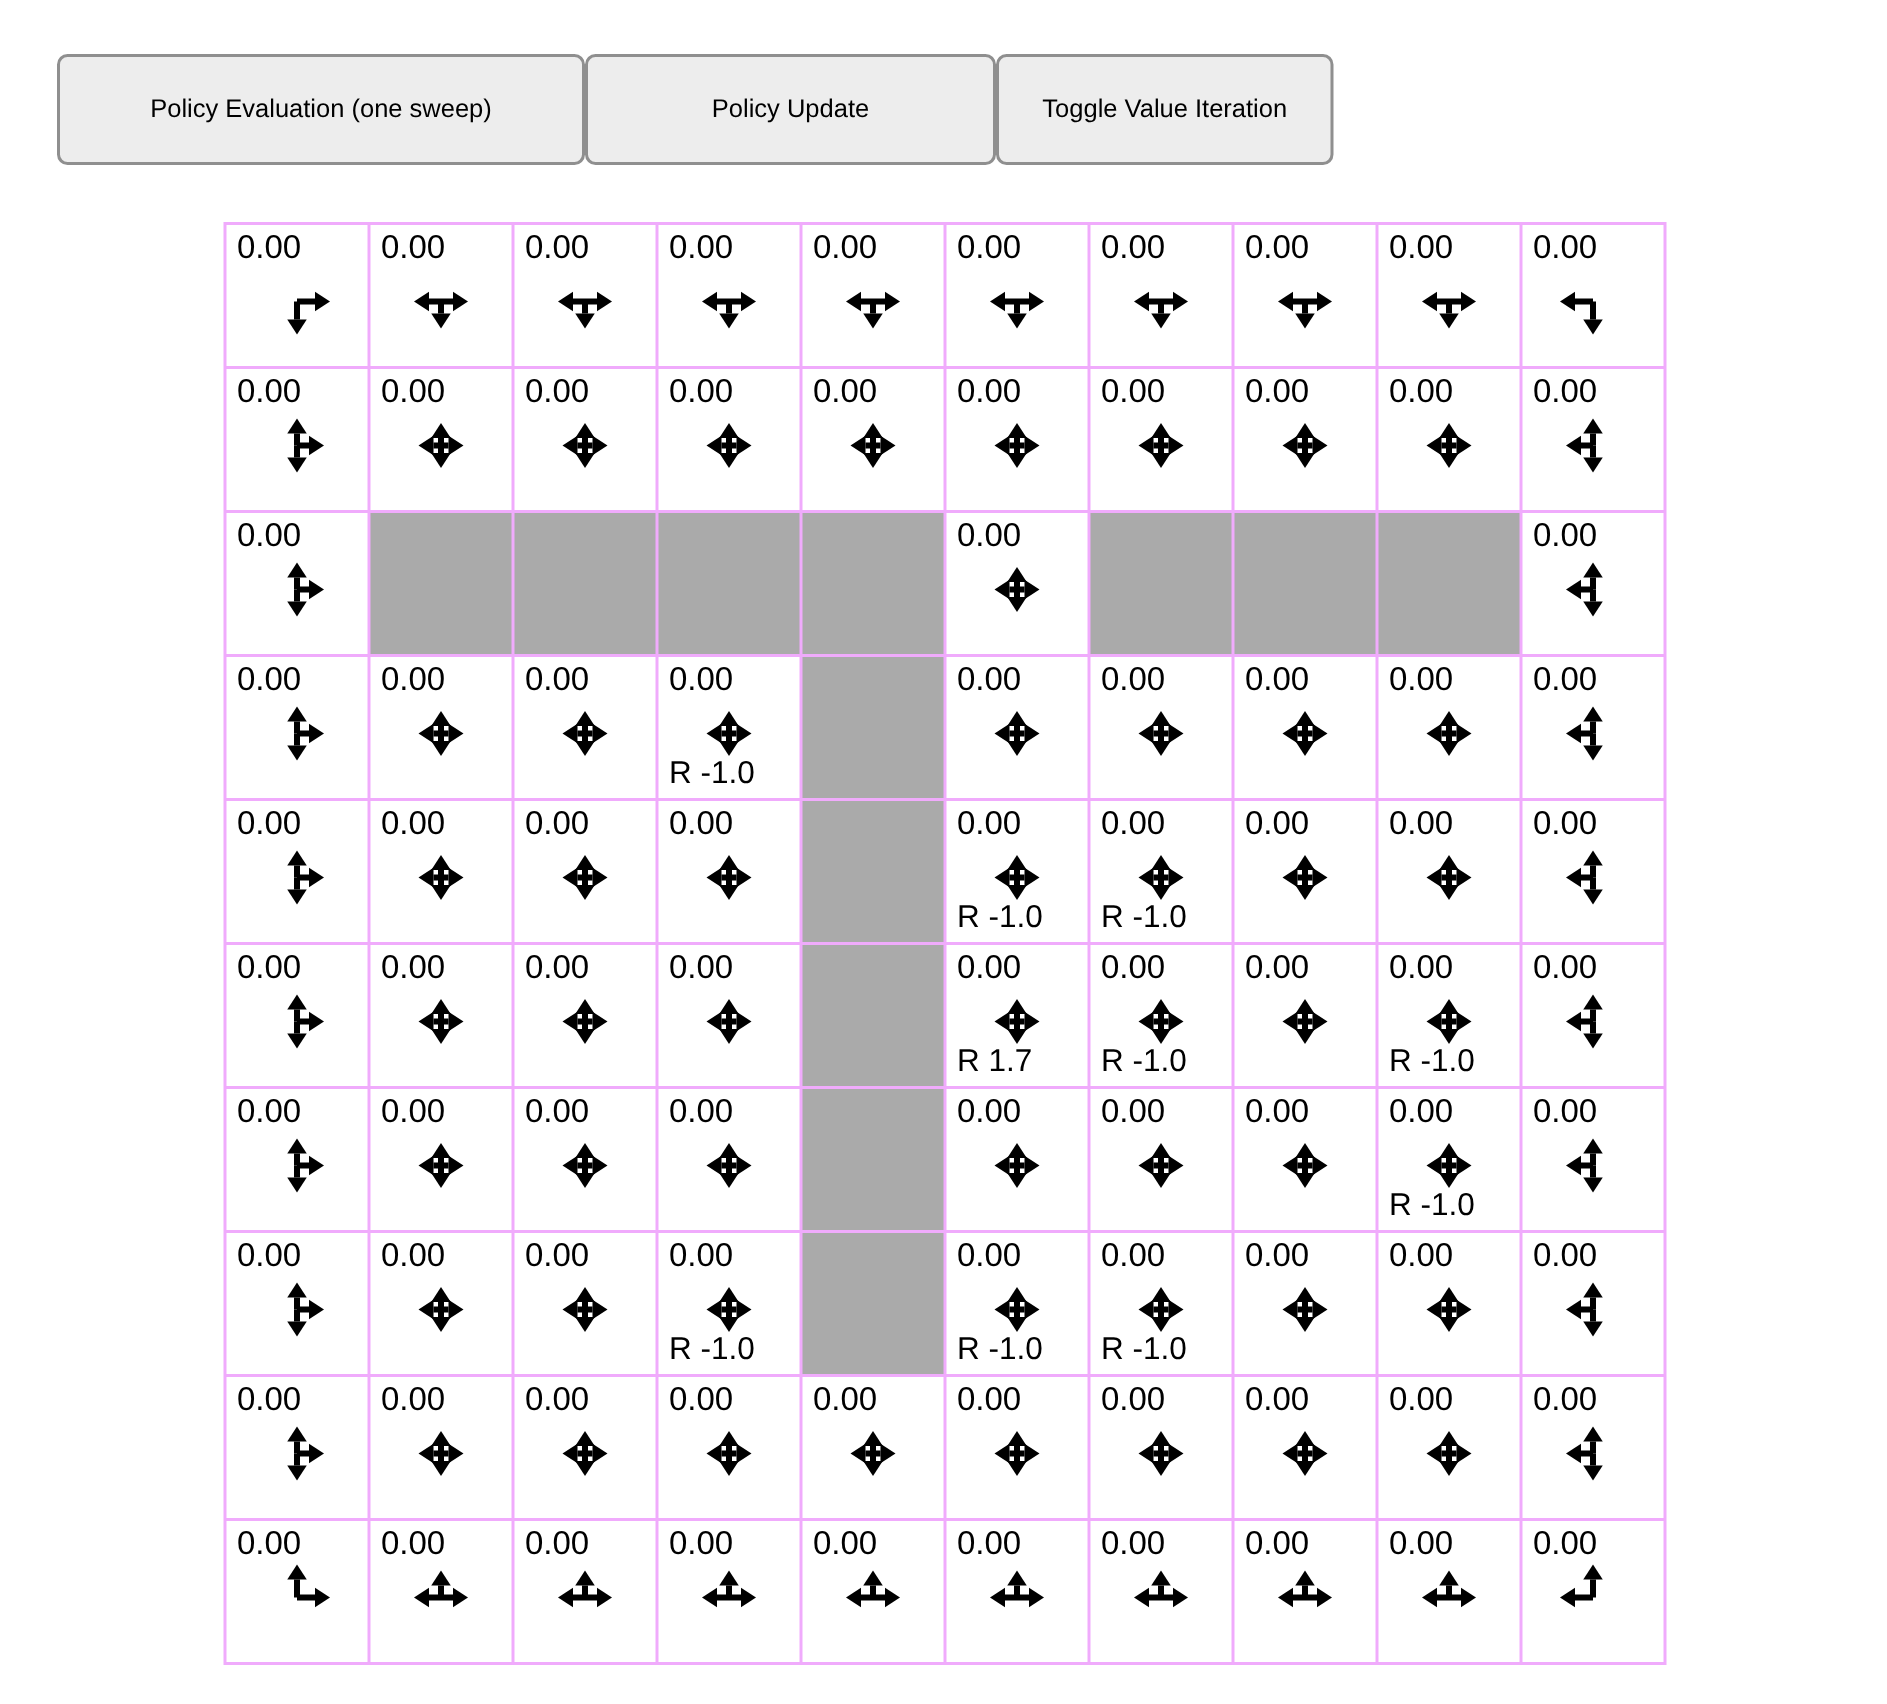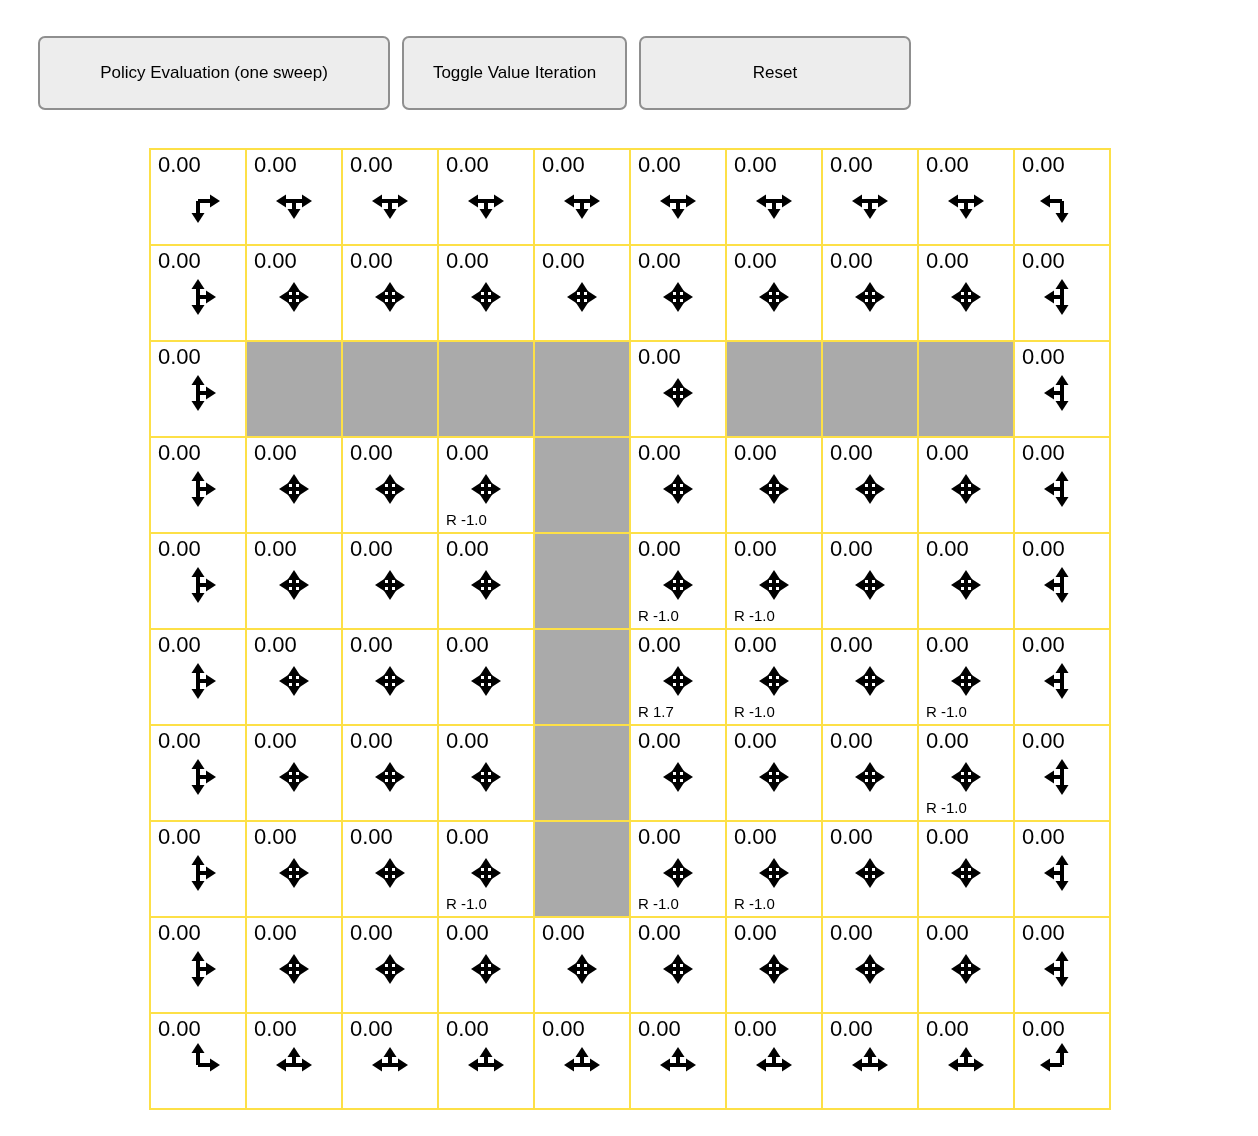--- a/index.html
+++ b/index.html
@@ -1,68 +1,68 @@
 <!DOCTYPE html>
 <html><head>
 <meta charset="utf-8">
 <style>
   html,body{margin:0;padding:0;background:#fff;}
   body{font-family:"Liberation Sans","DejaVu Sans",sans-serif;color:#000;}
   .page{position:relative;width:1258px;height:1136px;background:#fff;overflow:hidden;}
 
   
-  .toolbar{position:absolute;left:38px;top:36px;display:flex;gap:12px;}
+  .toolbar{position:absolute;left:38px;top:36px;display:flex;gap:0;}
   .btn{
     height:74px;
     background:#ededed;
     border:2px solid #8f8f8f;
     border-radius:7px;
     font-family:inherit;
     font-size:17px;
     color:#000;
     cursor:pointer;
     padding:0 10px;
   }
   .btn-0{width:352px;}
   .btn-1{width:274px;}
   .btn-2{width:225px;}
   .btn-3{width:272px;}
 
   
   .grid{
     position:absolute;left:149px;top:148px;
-    background:#fde047;
+    background:#f0abfc;
     padding:2px;
     display:grid;
     grid-template-columns:repeat(10,94px);
     grid-auto-rows:94px;
     gap:2px;
   }
   .cell{position:relative;background:#fff;}
   .cell.wall{background:#aaaaaa;}
   .val{
     position:absolute;left:7px;top:3px;
     font-size:22px;line-height:24px;color:#000;
     white-space:nowrap;
   }
   .rw{
     position:absolute;left:7px;bottom:4px;
-    font-size:15px;color:#000;white-space:nowrap;
+    font-size:21px;color:#000;white-space:nowrap;
   }
   .arrows{position:absolute;left:17px;top:21px;width:60px;height:60px;}
 </style>
 </head>
 <body>
 
 <div class="page">
 
   <div class="toolbar">
     <button class="btn btn-0">Policy Evaluation (one sweep)</button>
+    <button class="btn btn-1">Policy Update</button>
     <button class="btn btn-2">Toggle Value Iteration</button>
-    <button class="btn btn-3">Reset</button>
   </div>
 
   <div class="grid" id="grid">
       <div class="cell">
         <span class="val">0.00</span>
         <svg viewBox="0 0 60 60" class="arrows">
           <line x1="30" y1="30" x2="42" y2="30" stroke="#000" stroke-width="4"></line>
           <polygon points="52,30 42,36.5 42,23.5" fill="#000"></polygon>
           <line x1="30" y1="30" x2="30" y2="42" stroke="#000" stroke-width="4"></line>
           <polygon points="30,52 23.5,42 36.5,42" fill="#000"></polygon>

